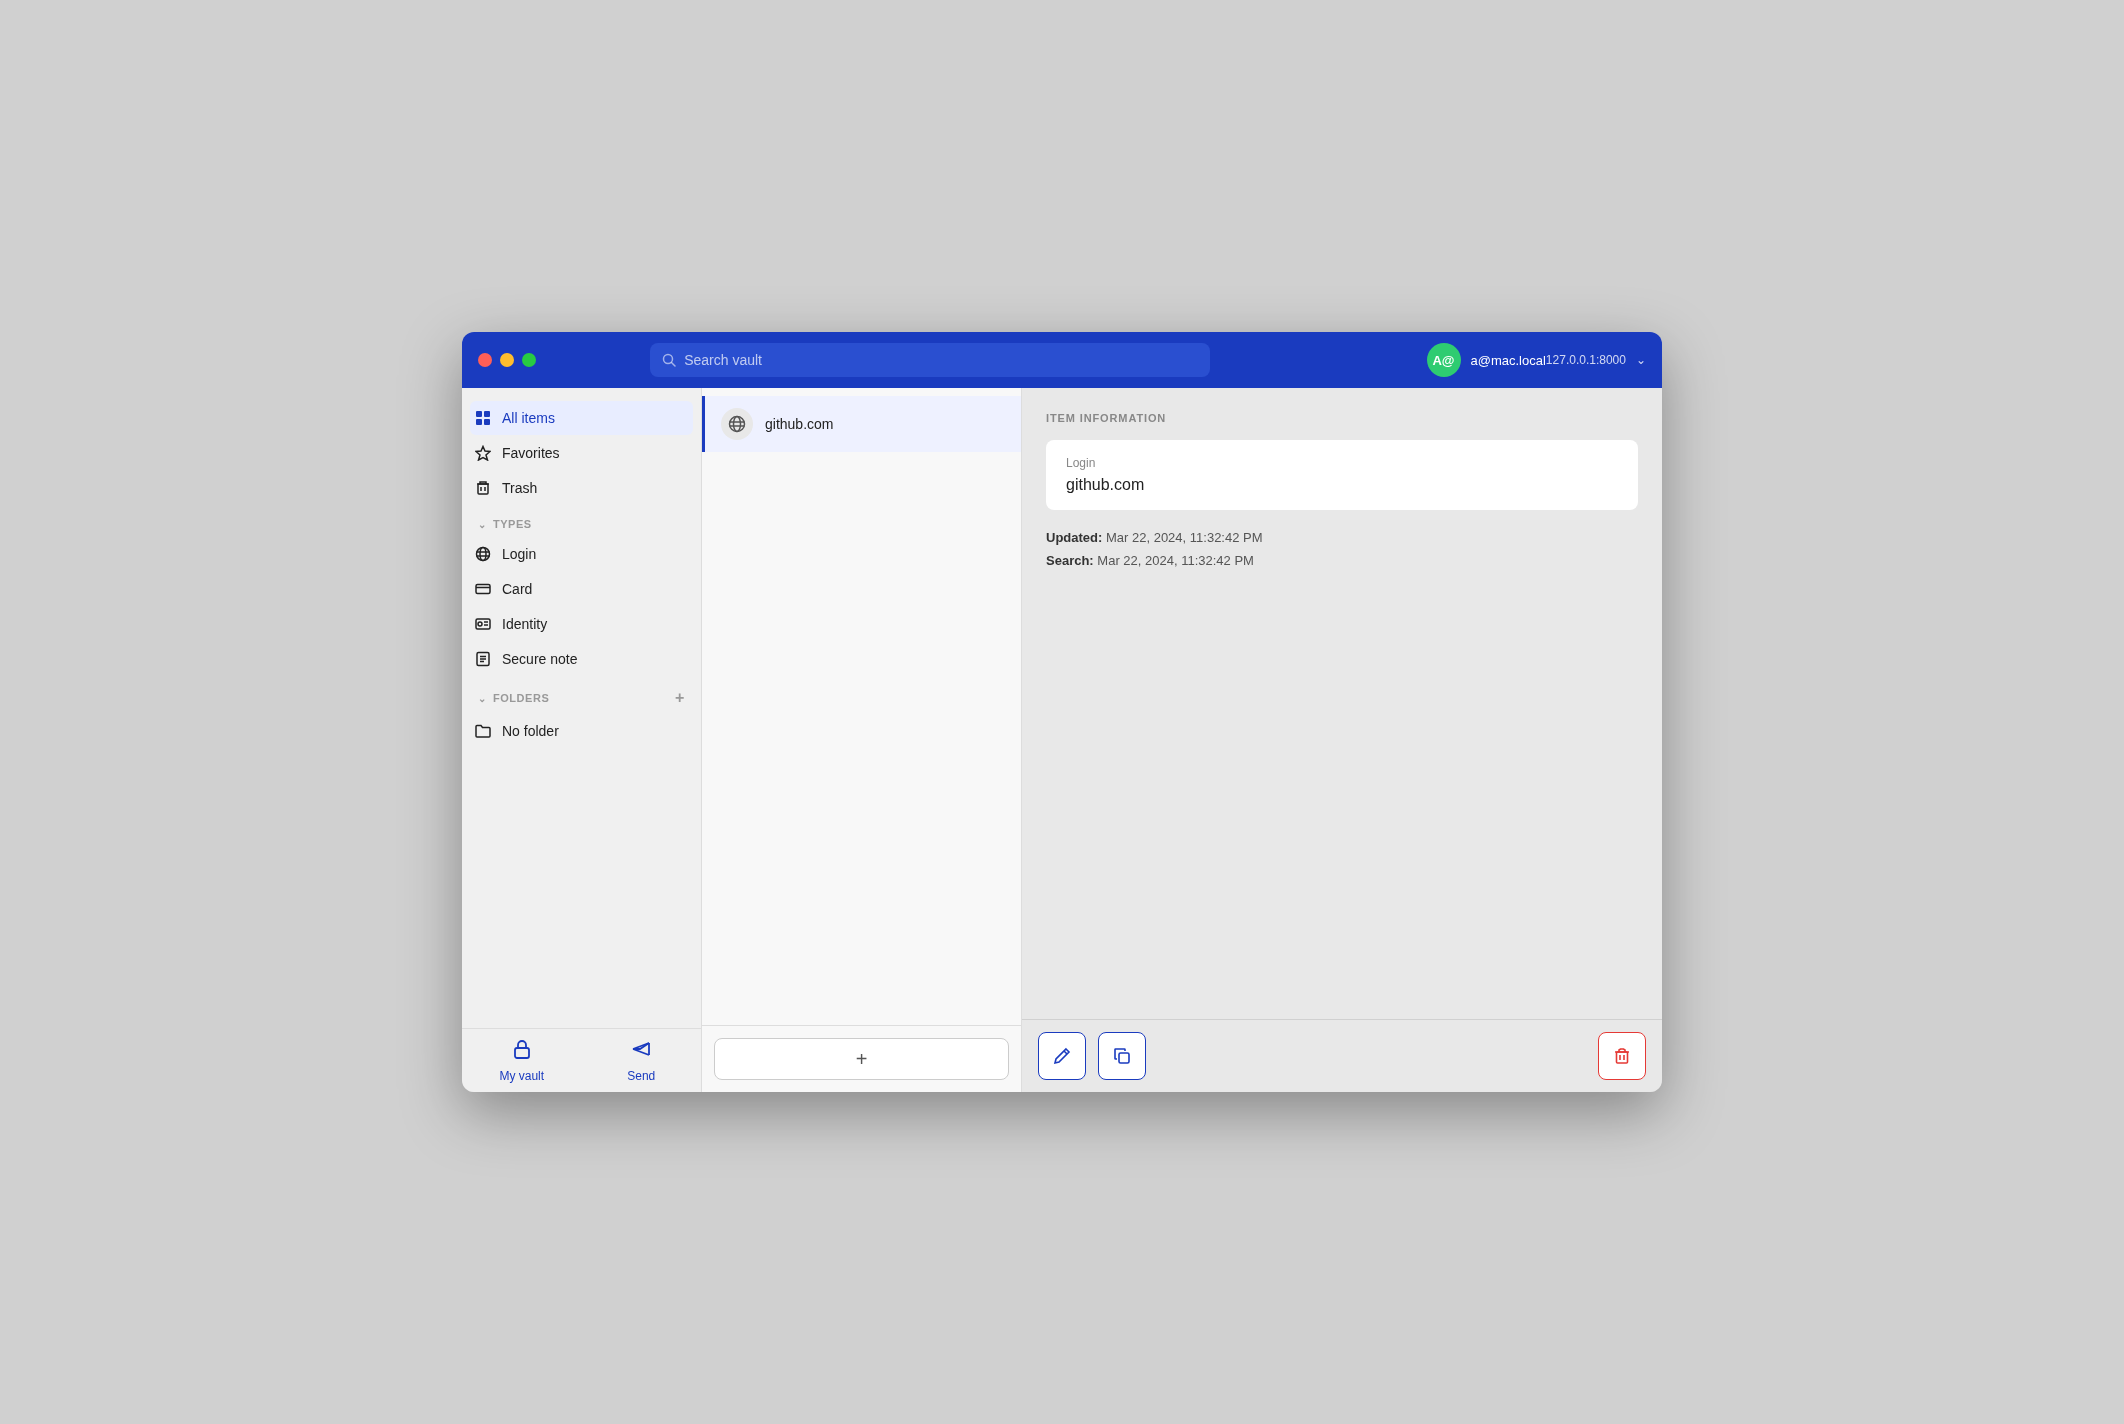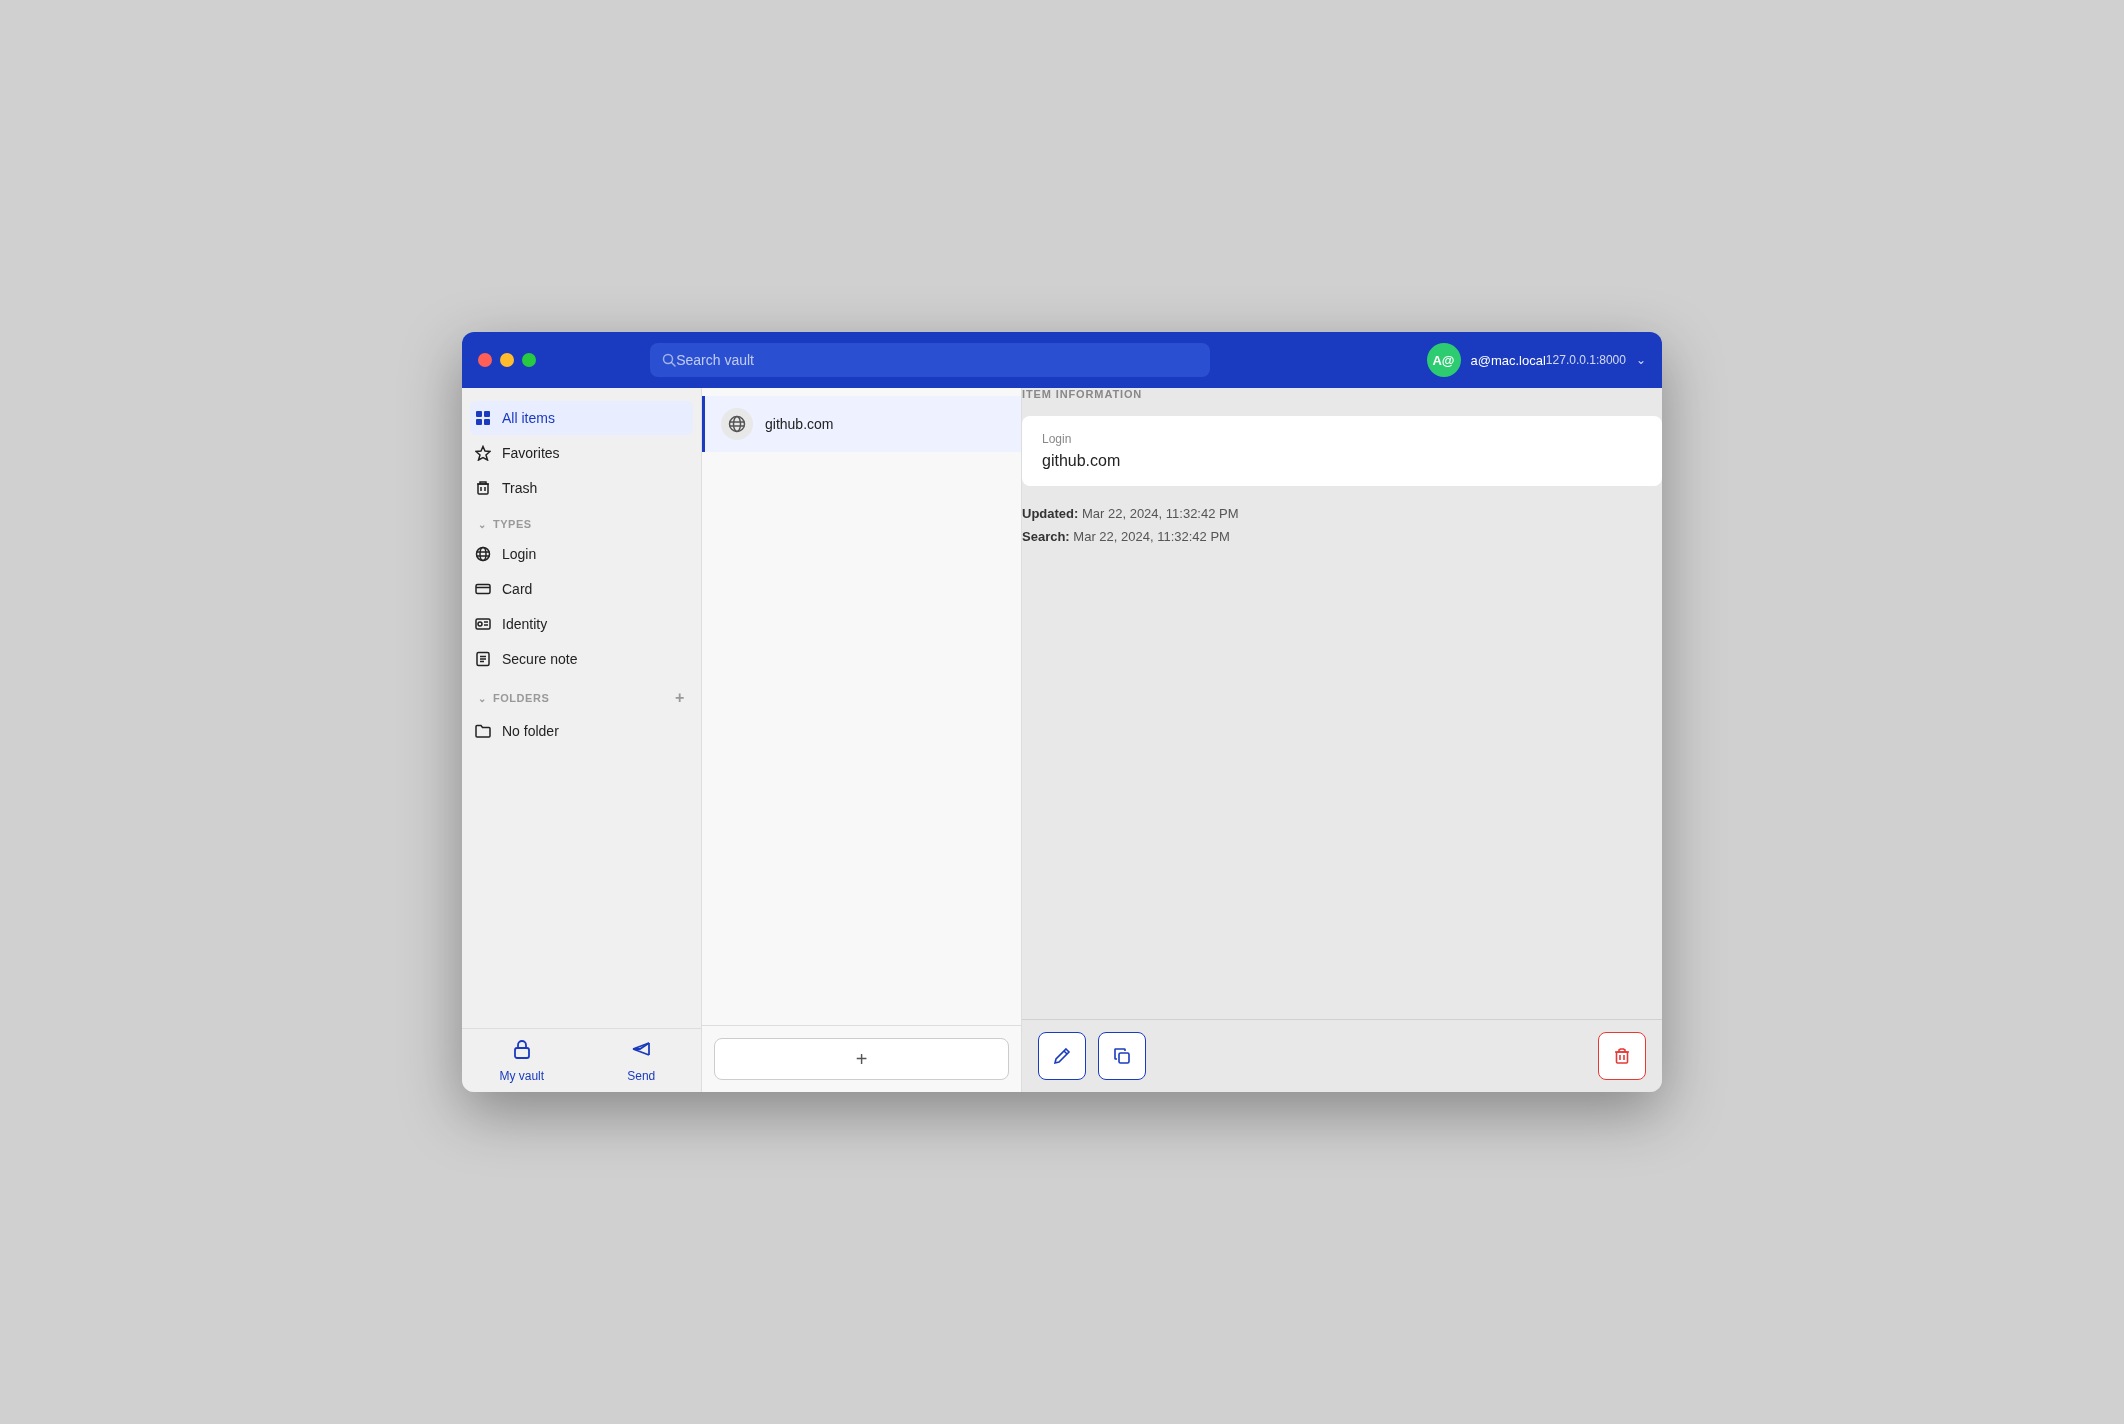--- a/index.html
+++ b/index.html
@@ -47,20 +47,21 @@
     .search-bar {
       flex: 1;
       max-width: 560px;
       margin: 0 auto;
       background: #2a4fd0;
       border-radius: 8px;
       height: 34px;
       display: flex;
       align-items: center;
       padding: 0 12px;
+      gap: 8px;
       color: rgba(255,255,255,0.75);
       font-size: 14px;
     }
     .search-icon-svg {
       opacity: 0.75;
     }
     .account-area {
       display: flex;
       align-items: center;
       gap: 10px;
@@ -244,20 +245,21 @@
     }
     
     .detail-panel {
       flex: 1;
       background: #e8e8e8;
       display: flex;
       flex-direction: column;
     }
     .detail-content {
       flex: 1;
+      padding: 24px;
       overflow-y: auto;
     }
     .detail-section-title {
       font-size: 11px;
       font-weight: 600;
       color: #888;
       letter-spacing: 0.08em;
       text-transform: uppercase;
       margin-bottom: 16px;
     }

